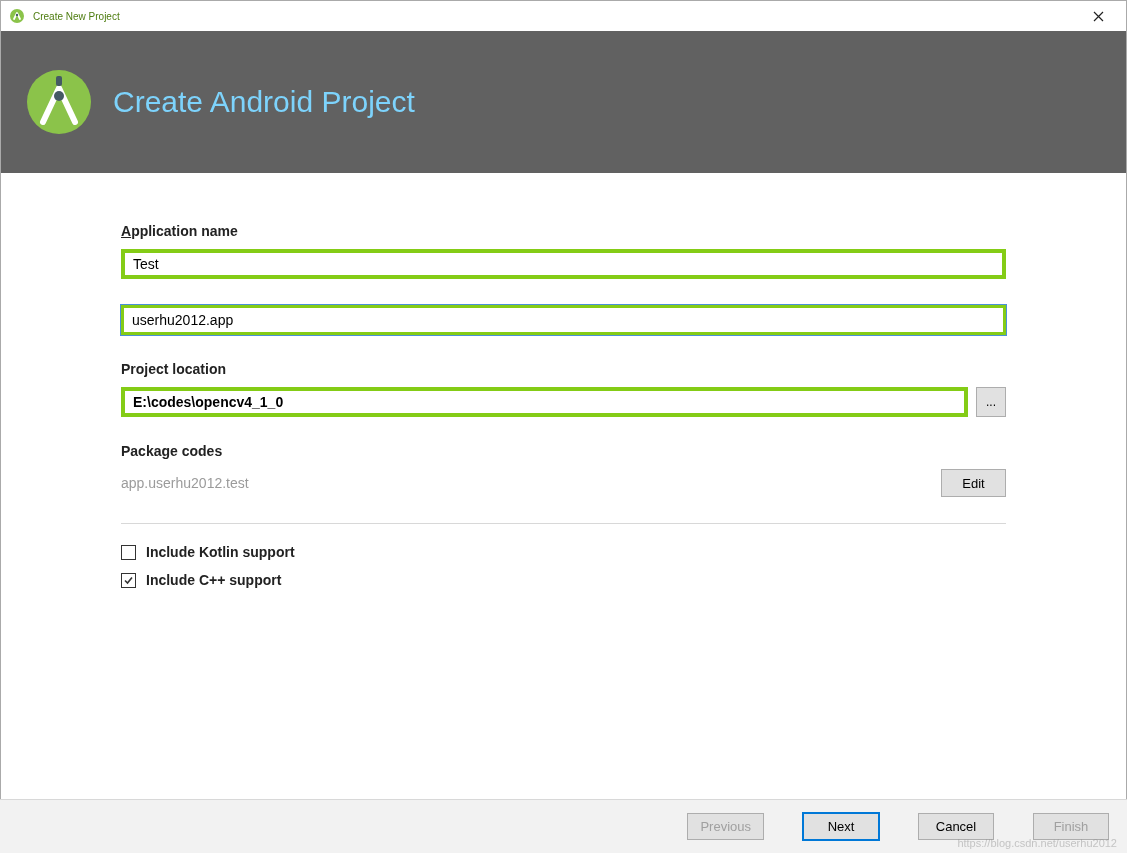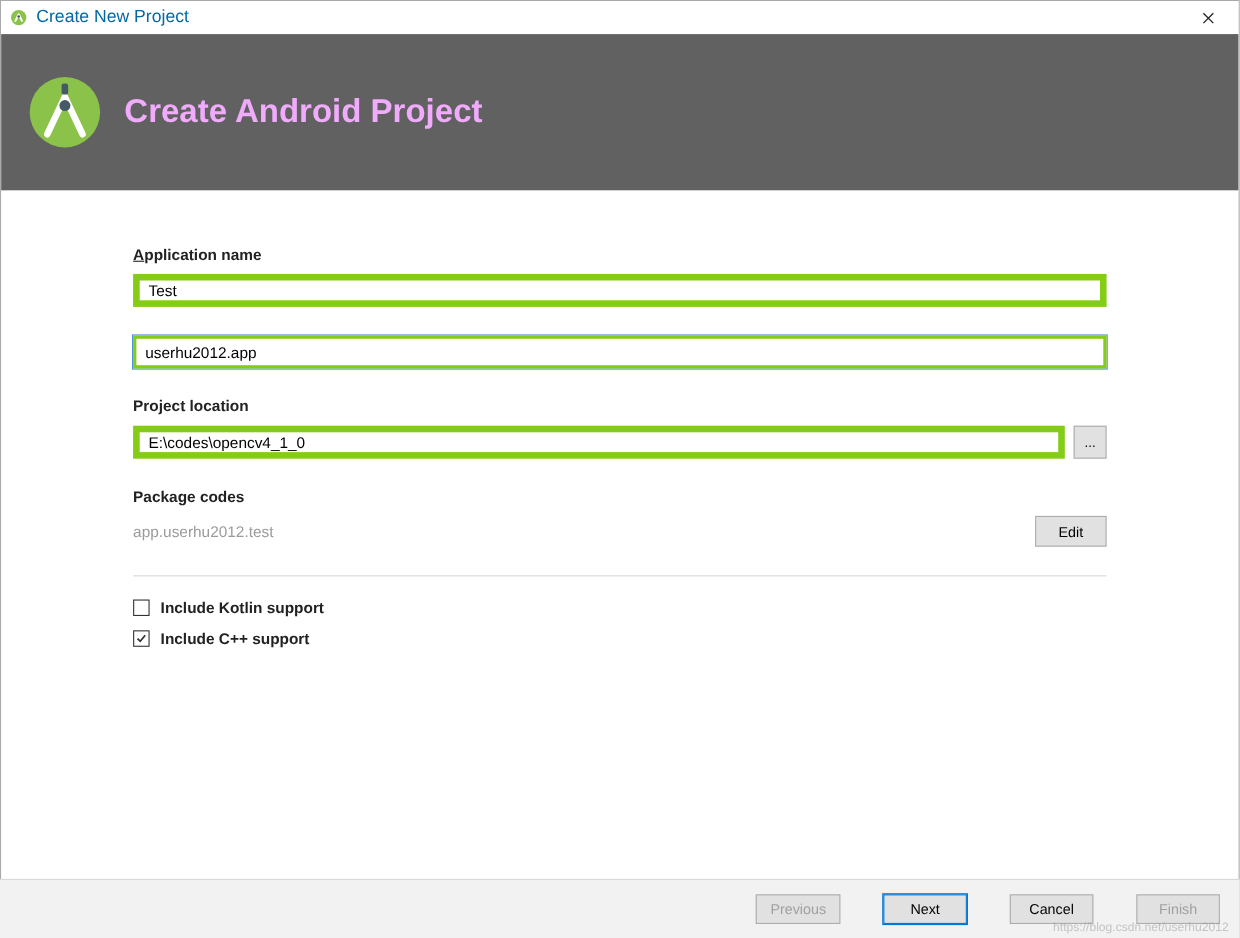--- a/index.html
+++ b/index.html
@@ -21,22 +21,22 @@
       align-items: center;
       padding: 0 8px;
       background: #fff;
     }
     .titlebar .app-icon {
       width: 16px;
       height: 16px;
       margin-right: 8px;
     }
     .titlebar .title {
-      font-size: 16px;
-      color: #0369a1;
+      font-size: 10px;
+      color: #4d7c0f;
       flex: 1;
     }
     .titlebar .close {
       width: 40px;
       height: 30px;
       display: flex;
       align-items: center;
       justify-content: center;
       font-size: 14px;
       color: #222;
@@ -48,23 +48,23 @@
       display: flex;
       align-items: center;
       padding-left: 22px;
     }
     .banner .logo {
       width: 72px;
       height: 72px;
       margin-right: 18px;
     }
     .banner h1 {
-      color: #f0abfc;
+      color: #7dd3fc;
       font-size: 30px;
-      font-weight: 700;
+      font-weight: 400;
     }
     .content {
       padding: 30px 120px 0 120px;
     }
     .field-group {
       margin-bottom: 26px;
       margin-top: 20px;
     }
     .field-label {
       font-size: 14px;
@@ -72,37 +72,38 @@
       color: #222;
       margin-bottom: 10px;
       display: block;
     }
     .field-label .u {
       text-decoration: underline;
     }
     .text-input {
       width: 100%;
       height: 30px;
-      border: 6px solid #84cc16;
+      border: 4px solid #84cc16;
       padding: 0 8px;
       font-size: 14px;
       font-family: inherit;
       outline: none;
     }
     .text-input.focused {
       border: 3px solid #84cc16;
       box-shadow: 0 0 0 1px #4a90d9;
     }
     .row {
       display: flex;
       align-items: center;
       gap: 8px;
     }
     .row .text-input {
       flex: 1;
+      font-weight: bold;
     }
     .browse-btn {
       width: 30px;
       height: 30px;
       border: 1px solid #adadad;
       background: #e1e1e1;
       font-size: 12px;
       cursor: pointer;
       display: flex;
       align-items: center;

